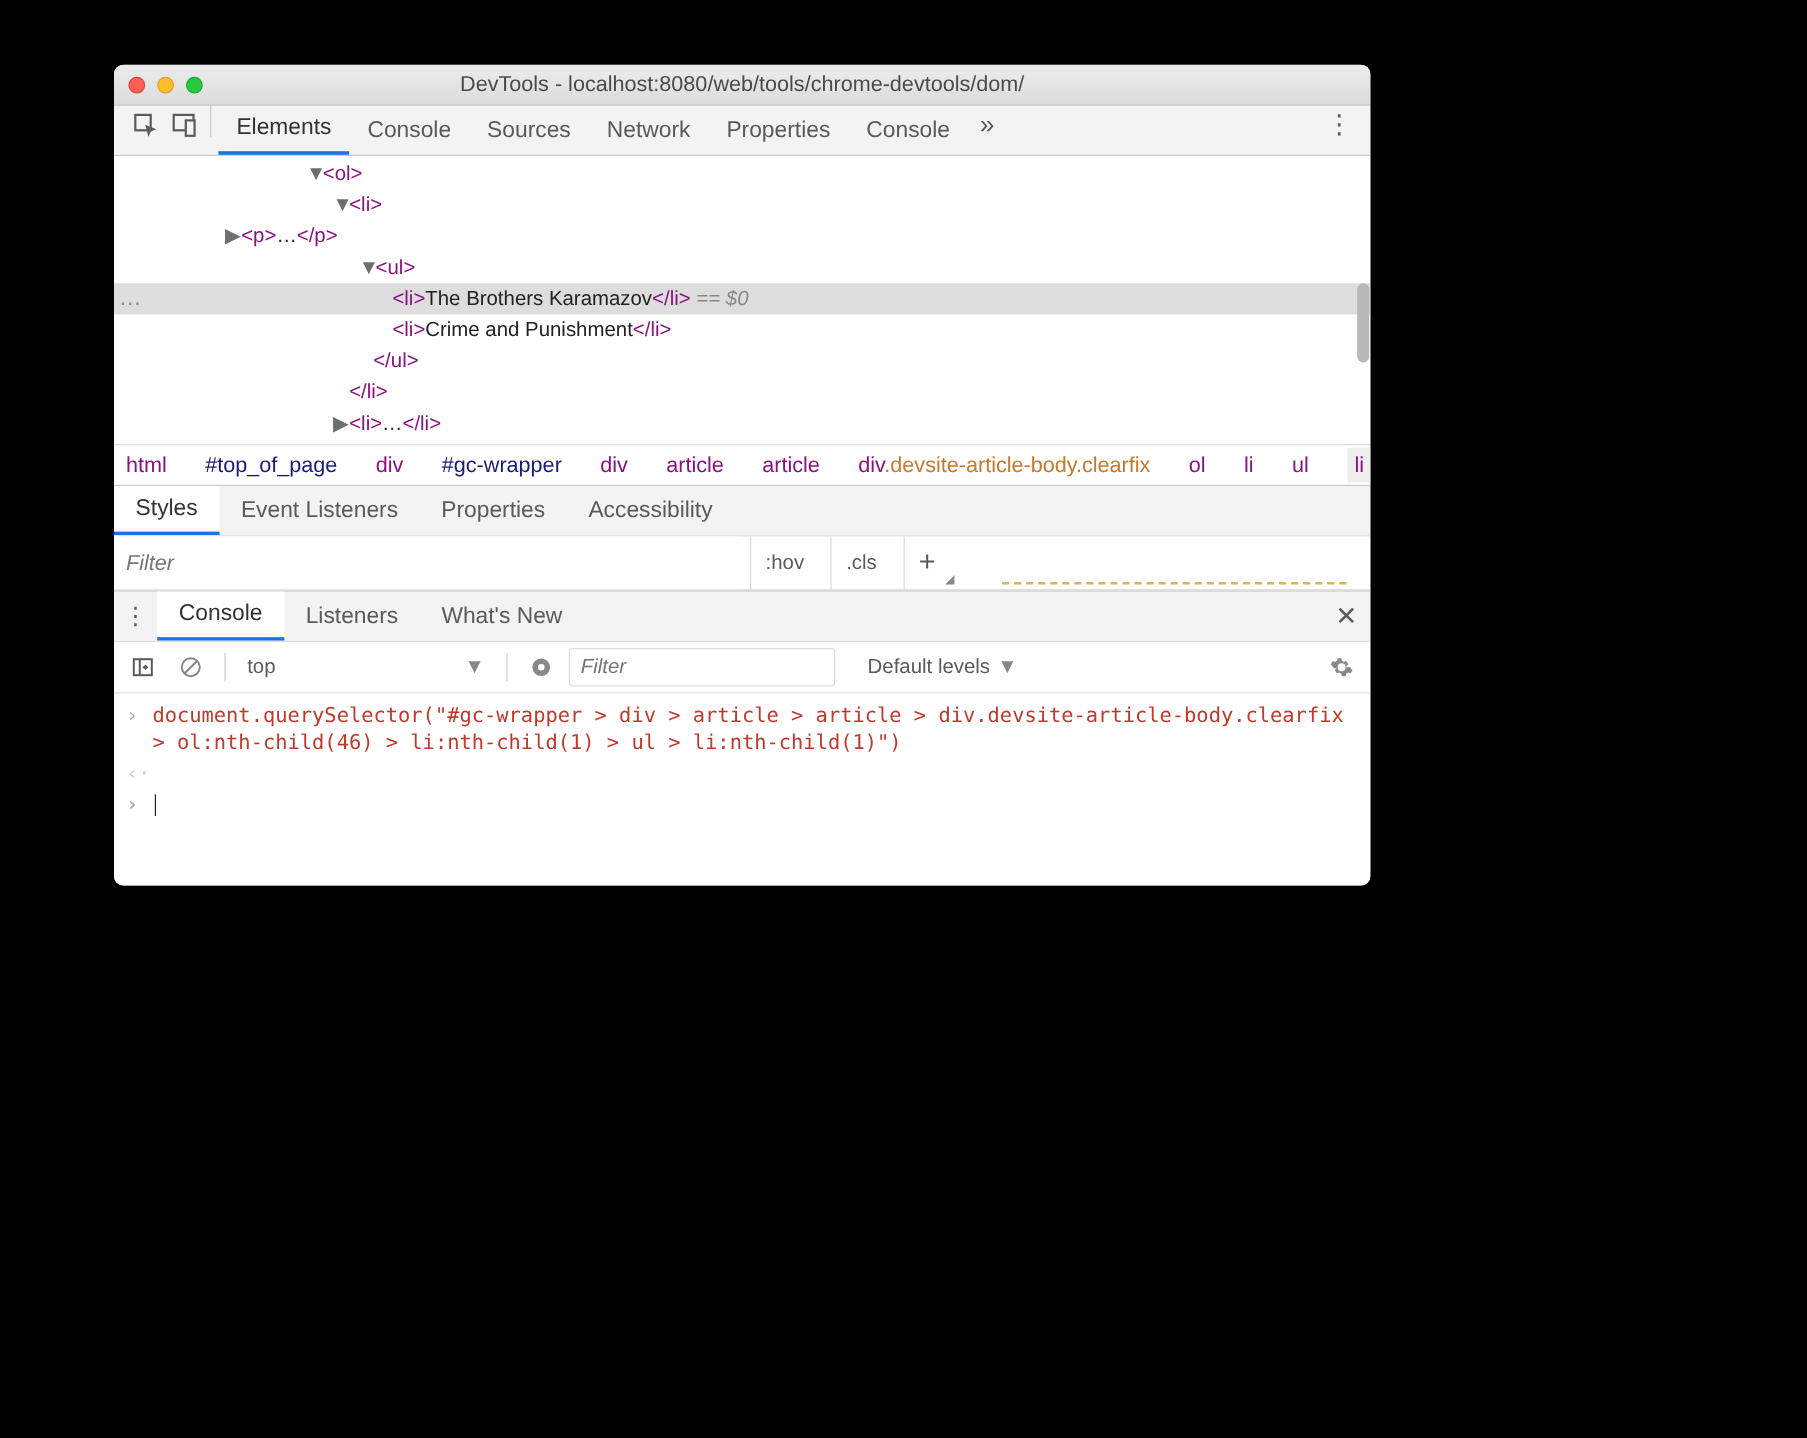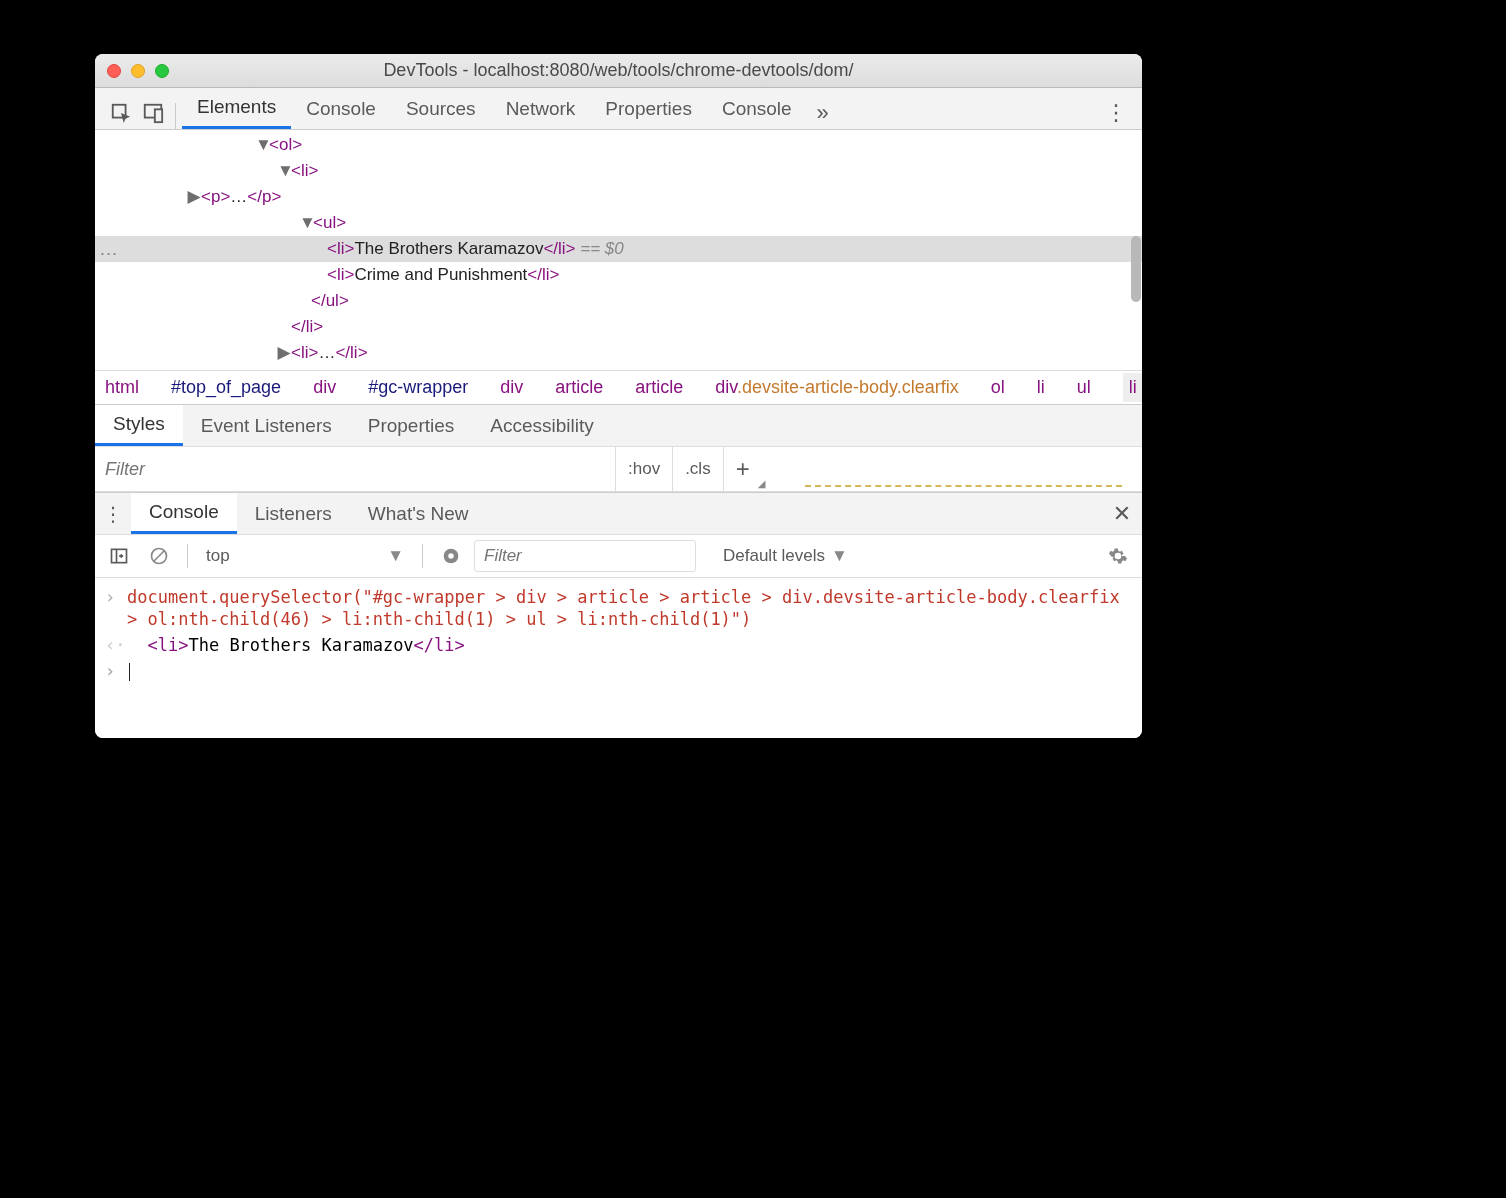--- a/index.html
+++ b/index.html
@@ -39,21 +39,21 @@
   .dot.green { background: #28c940; border: 1px solid #1aad2b; }
   .titlebar-title {
     position: absolute; left: 0; right: 0; text-align: center;
     font-size: 18px; color: #4a4a4a;
   }
   .main-tabs {
     height: 42px;
     background: #f3f3f3;
     border-bottom: 1px solid #ccc;
     display: flex;
-    align-items: flex-end;
+    align-items: flex-start;
     padding: 0 10px;
     gap: 0;
     font-size: 19px;
     color: #5a5a5a;
   }
   .icon-btn {
     width: 32px; height: 32px; display: flex; align-items: center; justify-content: center;
     color: #5a5a5a;
   }
   .main-tabs .tab { padding: 0 15px; height: 100%; display: flex; align-items: center; cursor: default; }
@@ -103,21 +103,21 @@
   .styles-filter {
     height: 46px; border-top: 1px solid #ddd; border-bottom: 1px solid #ddd;
     display: flex; align-items: center; background: #fff;
   }
   .styles-filter input {
     flex: 0 0 520px; height: 100%; border: none; padding: 0 10px; font-size: 18px;
     outline: none; font-style: italic; color: #888;
   }
   .styles-filter .ctrl {
     padding: 0 12px; color: #5a5a5a; font-size: 17px;
-    border-left: 1px solid #ddd; height: 100%; display: flex; align-items: center;
+    border-left: 1px solid #ddd; height: 100%; display: flex; align-items: center; margin-left: 10px;
   }
   .styles-filter .plus { font-size: 24px; font-weight: 300; }
   .styles-filter .corner { color: #888; font-size: 10px; align-self: flex-end; padding-bottom: 2px; margin-left:-4px;}
   .dashed {
     flex: 1; margin: 10px 20px 0 40px; height: 6px;
     border-top: 2px dashed #d6b85a; align-self: flex-end;
   }
 
   .drawer-tabs {
     height: 42px; background: #f3f3f3; border-top: 1px solid #ccc;
@@ -299,23 +299,20 @@
     </div>
   </div>
 
   <div class="console-body">
     <div class="console-row">
       <div class="gutter">›</div>
       <div class="content c-input">document.querySelector("#gc-wrapper &gt; div &gt; article &gt; article &gt; div.devsite-article-body.clearfix &gt; ol:nth-child(46) &gt; li:nth-child(1) &gt; ul &gt; li:nth-child(1)")</div>
     </div>
     <div class="console-row">
       <div class="gutter" style="color:#ccc">‹·</div>
-      <div class="content c-output">
-        &nbsp;&nbsp;<span class="tag">&lt;li&gt;</span><span>The Brothers Karamazov</span><span class="tag">&lt;/li&gt;</span>
-      </div>
     </div>
     <div class="console-row">
       <div class="gutter prompt-blue">›</div>
       <div class="content"><span class="cursor"></span></div>
     </div>
   </div>
 
 </div>
 
 </body></html>

